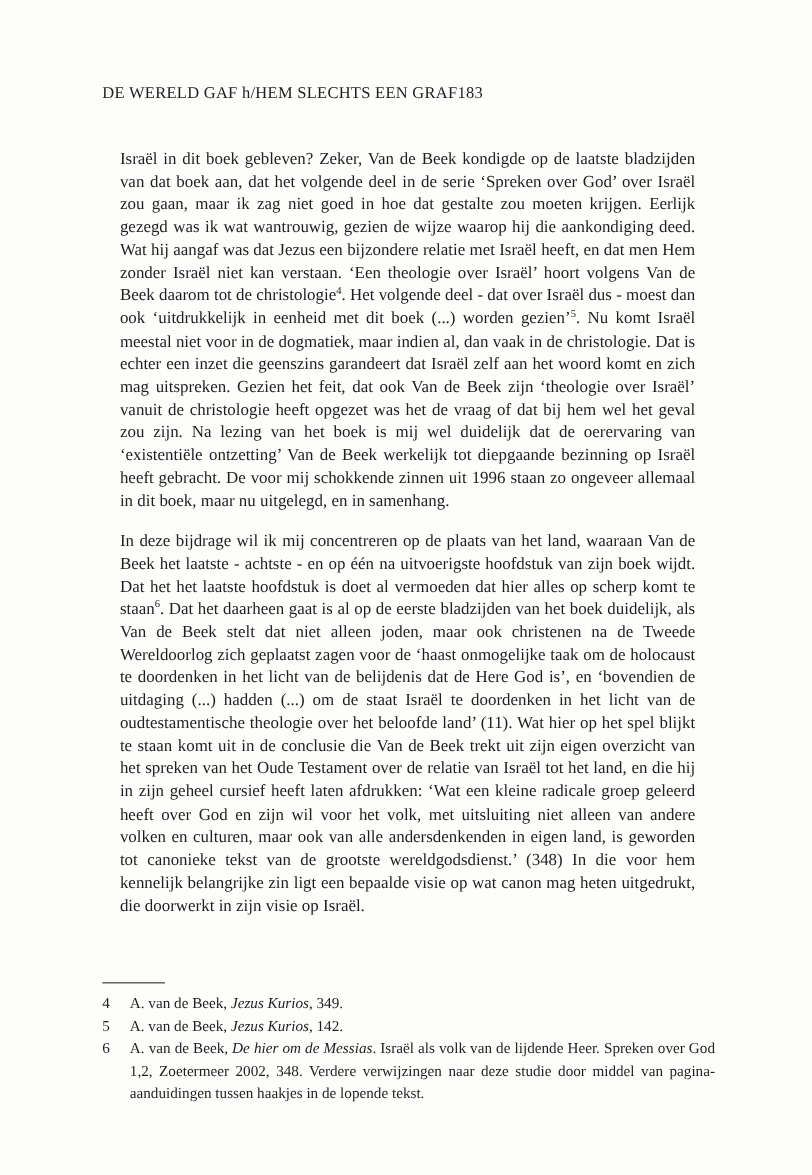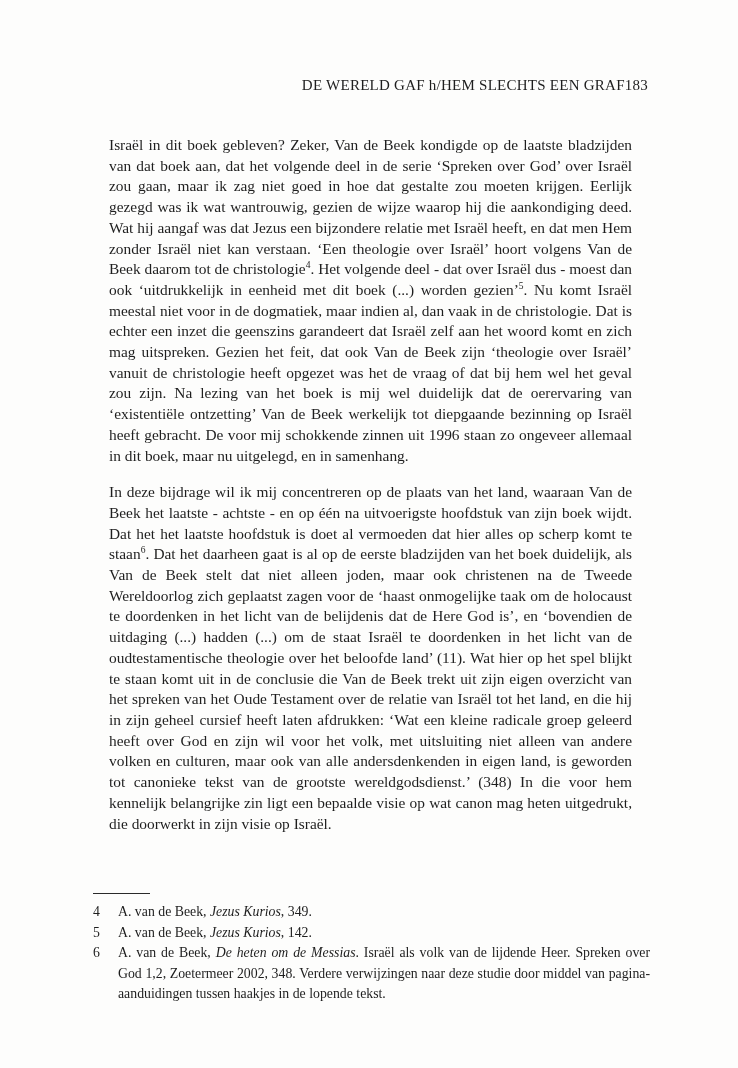--- a/index.html
+++ b/index.html
@@ -15,21 +15,21 @@
     color: #1e1e1e;
     font-family: "Liberation Serif", serif;
     overflow: hidden;
   }
   .running-header {
     position: absolute;
     top: 77px;
     left: 93px;
     right: 90px;
     display: flex;
-    justify-content: flex-end;
+    justify-content: flex-start;
     font-size: 15px;
     letter-spacing: 0.25px;
     white-space: nowrap;
   }
   .body-text {
     position: absolute;
     top: 119px;
     left: 93px;
     right: 90px;
     font-size: 15.4px;
@@ -89,18 +89,18 @@
           <span class="fn-text"><span>A. van de Beek, </span><i>Jezus Kurios</i><span>, 349.</span></span>
         </div>
 
         <div class="fn-item">
           <span class="fn-num">5</span>
           <span class="fn-text"><span>A. van de Beek, </span><i>Jezus Kurios</i><span>, 142.</span></span>
         </div>
 
         <div class="fn-item">
           <span class="fn-num">6</span>
-          <span class="fn-text"><span>A. van de Beek, </span><i>De heten om de Messias</i><span>. Israël als volk van de lijdende Heer. Spreken over God 1,2, Zoetermeer 2002, 348. Verdere verwijzingen naar deze studie door middel van pagina-aanduidingen tussen haakjes in de lopende tekst.</span></span>
+          <span class="fn-text"><span>A. van de Beek, </span><i>De hier om de Messias</i><span>. Israël als volk van de lijdende Heer. Spreken over God 1,2, Zoetermeer 2002, 348. Verdere verwijzingen naar deze studie door middel van pagina-aanduidingen tussen haakjes in de lopende tekst.</span></span>
         </div>
       </div>
   </footer>
 
 </main>
 
 </body></html>

